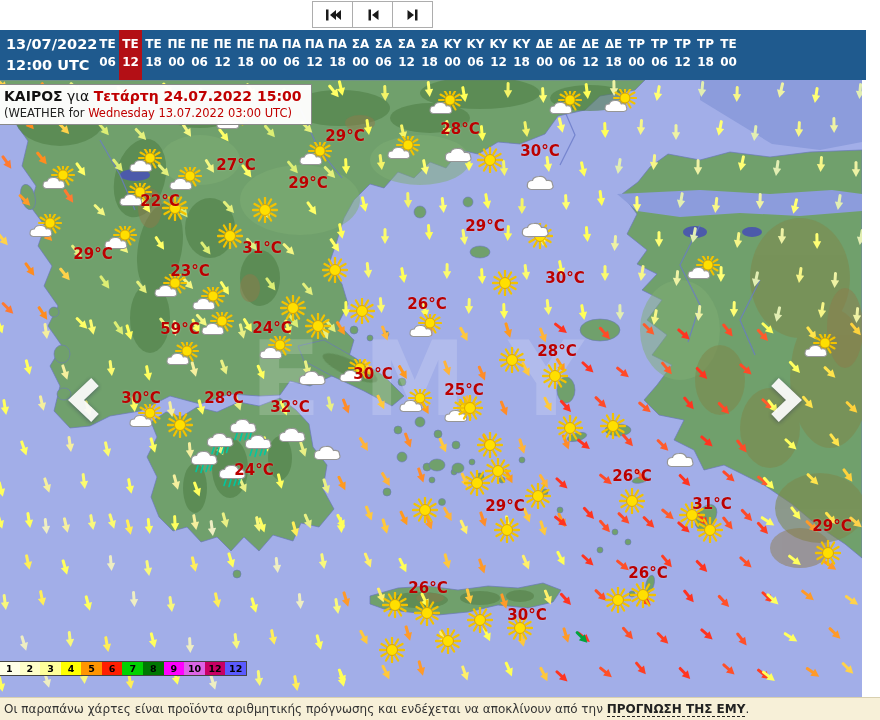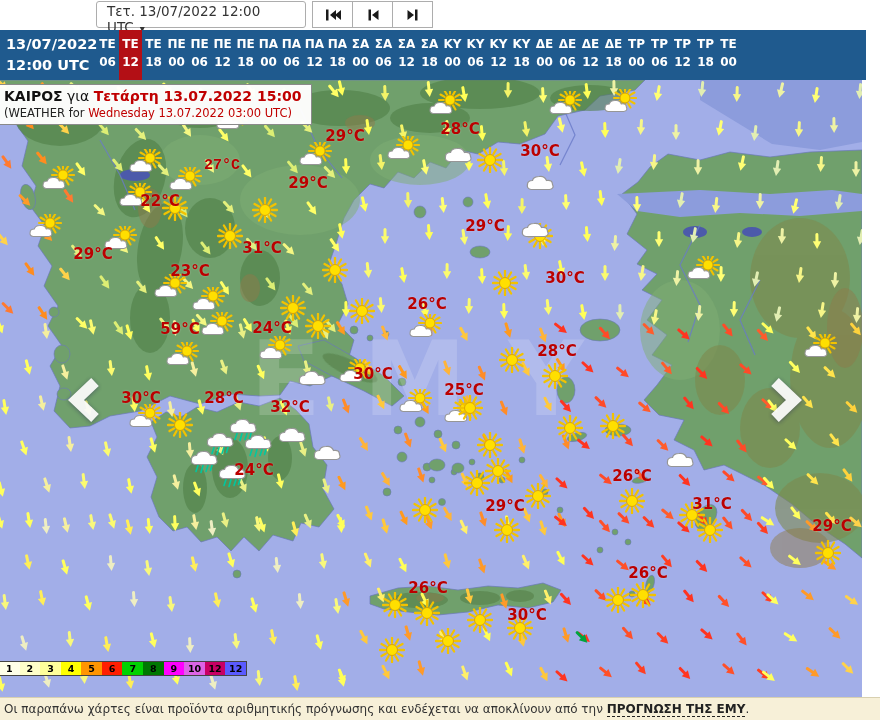--- a/index.html
+++ b/index.html
@@ -50,23 +50,20 @@
   .footer{position:absolute;top:697px;left:0;width:880px;height:23px;background:#f7f0d8;border-top:1px solid #d8d0b0;
     font-size:12px;color:#333;line-height:22px;padding-left:4px;white-space:nowrap;}
   .flink{font-weight:bold;color:#222;text-decoration:none;border-bottom:1px dashed #222;cursor:pointer;}
 </style>
 </head>
 <body>
 
 <div class="app">
 
   <div class="toolbar">
-    <button class="date-select">
-      <span>Τετ. 13/07/2022 12:00 UTC</span><span class="caret">▾</span>
-    </button>
     <button class="navbtn" style="left:312px;">
       <svg width="18" height="16" viewBox="0 0 18 16">
           <rect x="2" y="2.5" width="2.5" height="11" fill="#1a1a1a"></rect>
           <polygon points="6,8 12,3 12,13" fill="#1a1a1a"></polygon>
           <polygon points="11,8 17,3 17,13" fill="#1a1a1a"></polygon>
         </svg>
     </button>
     <button class="navbtn" style="left:352px;">
       <svg width="18" height="16" viewBox="0 0 18 16">
           <rect x="4.5" y="2.5" width="2.5" height="11" fill="#1a1a1a"></rect>
@@ -3089,21 +3086,21 @@
             <g transform="translate(0,0) scale(1)">
               <path d="M6,16 Q1.5,15 2.5,11 Q2.5,7 7.5,7 Q8.5,3 14,3 Q19.5,2 21.5,7 Q27.5,6 27.5,11 Q29.5,15 24.5,16 Z" fill="#ffffff" stroke="#969696" stroke-width="1.2"></path>
             </g>
             <g transform="translate(2,17)" stroke="#00c8a0" stroke-width="1.6" stroke-linecap="round">
               <line x1="7" y1="0" x2="5" y2="6"></line>
               <line x1="12" y1="0" x2="10" y2="7"></line>
               <line x1="17" y1="0" x2="15" y2="6"></line>
               <line x1="21" y1="0" x2="19.5" y2="5"></line>
             </g>
           </svg></div>
-        <div class="temp" style="left:222px;top:85px;font-family:Liberation Mono, monospace;">27°C</div>
+        <div class="temp" style="left:236px;top:85px;">27°C</div>
         <div class="temp" style="left:345px;top:56px;">29°C</div>
         <div class="temp" style="left:460px;top:49px;">28°C</div>
         <div class="temp" style="left:540px;top:71px;">30°C</div>
         <div class="temp" style="left:308px;top:103px;">29°C</div>
         <div class="temp" style="left:160px;top:121px;">22°C</div>
         <div class="temp" style="left:93px;top:174px;">29°C</div>
         <div class="temp" style="left:190px;top:191px;">23°C</div>
         <div class="temp" style="left:262px;top:168px;">31°C</div>
         <div class="temp" style="left:485px;top:146px;">29°C</div>
         <div class="temp" style="left:565px;top:198px;">30°C</div>
@@ -3120,21 +3117,21 @@
         <div class="temp" style="left:632px;top:396px;">26°C</div>
         <div class="temp" style="left:712px;top:424px;">31°C</div>
         <div class="temp" style="left:505px;top:426px;">29°C</div>
         <div class="temp" style="left:832px;top:446px;">29°C</div>
         <div class="temp" style="left:648px;top:493px;">26°C</div>
         <div class="temp" style="left:428px;top:508px;">26°C</div>
         <div class="temp" style="left:527px;top:535px;">30°C</div>
       </div>
 
     <div class="map-header">
-      <div class="mh2"><span class="b">ΚΑΙΡΟΣ</span><span> για </span><span class="b red">Τετάρτη 13.07.2022 15:00</span></div>
+      <div class="mh2"><span class="b">ΚΑΙΡΟΣ</span><span> για </span><span class="b red">Τετάρτη 24.07.2022 15:00</span></div>
       <div class="mh3"><span>(WEATHER for </span><span class="red">Wednesday 13.07.2022 03:00 UTC)</span></div>
     </div>
 
     <div class="legend">
       <div class="lg-scale" id="lg-scale">
           <div class="lg-cell" style="background: rgb(255, 255, 232);">1</div>
           <div class="lg-cell" style="background: rgb(255, 255, 201);">2</div>
           <div class="lg-cell" style="background: rgb(255, 255, 155);">3</div>
           <div class="lg-cell" style="background: rgb(255, 255, 0);">4</div>
           <div class="lg-cell" style="background: rgb(255, 149, 0);">5</div>

